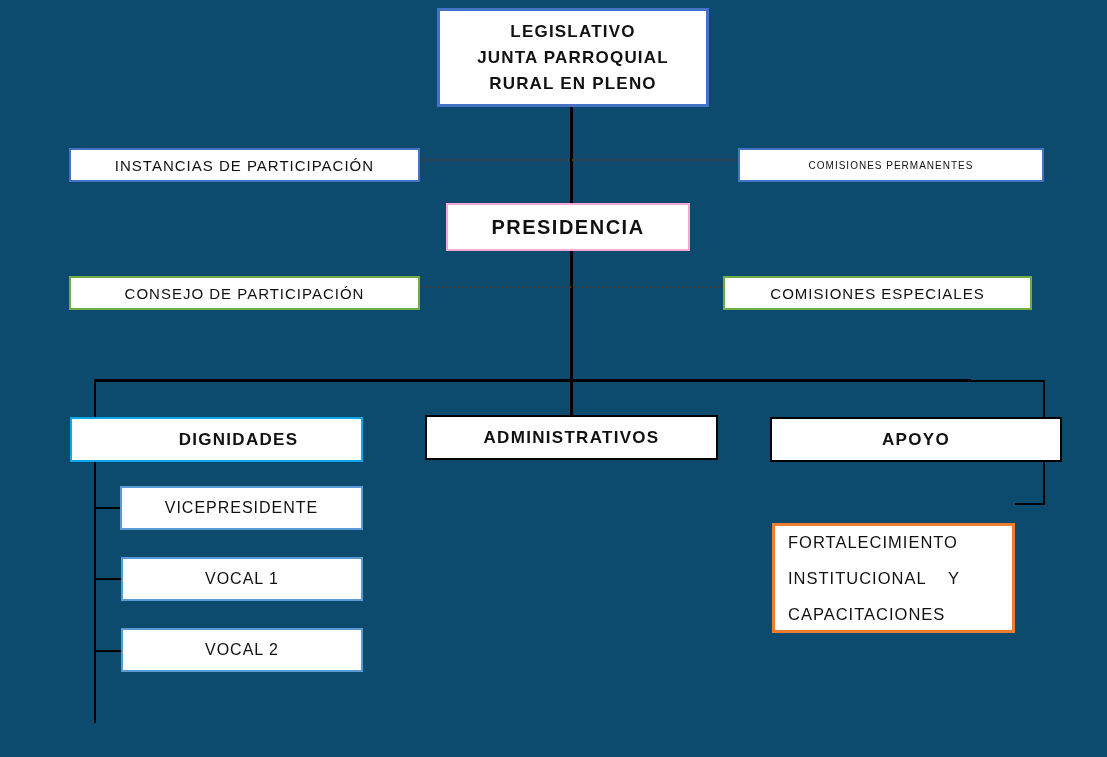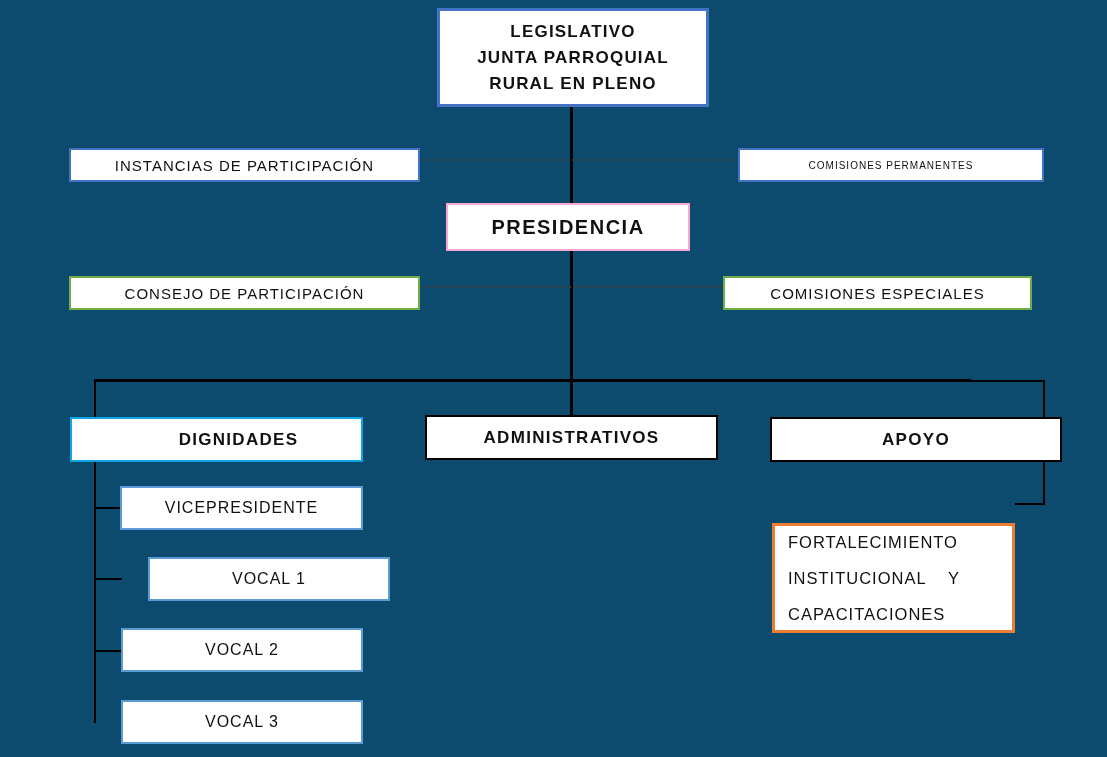--- a/index.html
+++ b/index.html
@@ -33,21 +33,21 @@
   .b-legislativo { left: 437px; top: 8px;  width: 272px; height: 99px; border: 3px solid #4472C4; font-size: 17px; line-height: 26px; letter-spacing: 1.2px; }
   .b-instancias  { left: 69px;  top: 148px; width: 351px; height: 34px; border: 2px solid #4472C4; font-size: 15px; }
   .b-compermanentes { left: 738px; top: 148px; width: 306px; height: 34px; border: 2px solid #4472C4; font-size: 10px; }
   .b-presidencia { left: 446px; top: 203px; width: 244px; height: 48px; border: 2px solid #f9a8d4; font-size: 20px; letter-spacing: 1.5px; }
   .b-consejo     { left: 69px;  top: 276px; width: 351px; height: 34px; border: 2px solid #70AD47; font-size: 15px; }
   .b-comespeciales { left: 723px; top: 276px; width: 309px; height: 34px; border: 2px solid #70AD47; font-size: 15px; justify-content: center; }
   .b-dignidades  { left: 70px;  top: 417px; width: 293px; height: 45px; border: 2px solid #0ea5e9; font-size: 17px; letter-spacing: 1.3px; padding-left: 44px; }
   .b-administrativos { left: 425px; top: 415px; width: 293px; height: 45px; border: 2px solid #000; font-size: 17px; letter-spacing: 1.3px; }
   .b-apoyo       { left: 770px; top: 417px; width: 292px; height: 45px; border: 2px solid #000; font-size: 17px; letter-spacing: 1.3px; }
   .b-vicepresidente { left: 120px; top: 486px; width: 243px; height: 44px; border: 2px solid #5B9BD5; font-size: 16px; }
-  .b-vocal1      { left: 121px; top: 557px; width: 242px; height: 44px; border: 2px solid #5B9BD5; font-size: 16px; margin-left: 27px; }
+  .b-vocal1      { left: 121px; top: 557px; width: 242px; height: 44px; border: 2px solid #5B9BD5; font-size: 16px; }
   .b-vocal2      { left: 121px; top: 628px; width: 242px; height: 44px; border: 2px solid #5B9BD5; font-size: 16px; }
   .b-vocal3      { left: 121px; top: 700px; width: 242px; height: 44px; border: 2px solid #5B9BD5; font-size: 16px; }
   .b-secretario  { left: 448px; top: 487px; width: 250px; height: 43px; border: 2px solid #A6A6A6; font-size: 16px; }
   .b-fortalecimiento {
     left: 772px; top: 483px; width: 243px; height: 110px;
     border: 3px solid #ED7D31; font-size: 16.5px;
     justify-content: flex-start; text-align: left;
     padding-left: 13px; line-height: 36px; margin-top: 40px;
   }
   .b-fortalecimiento span { white-space: pre-wrap; }
@@ -134,23 +134,20 @@
   </div>
 
   <div class="box b-vocal1">
     <span>VOCAL 1</span>
   </div>
 
   <div class="box b-vocal2">
     <span>VOCAL 2</span>
   </div>
 
-  <div class="box b-vocal3">
-    <span>VOCAL 3</span>
-  </div>
 
 
   <div class="box b-fortalecimiento">
     <span>FORTALECIMIENTO
 INSTITUCIONAL    Y
 CAPACITACIONES</span>
   </div>
 
 </div>
 

